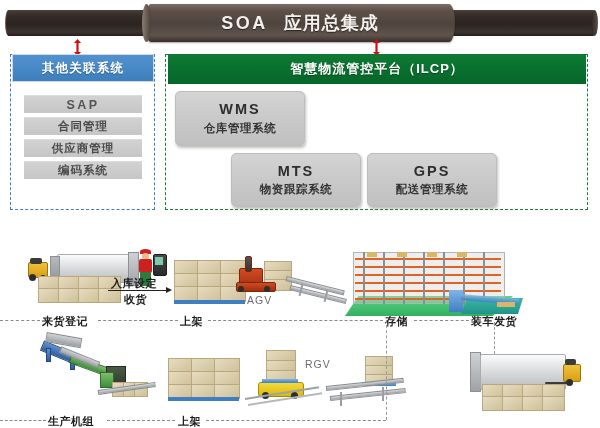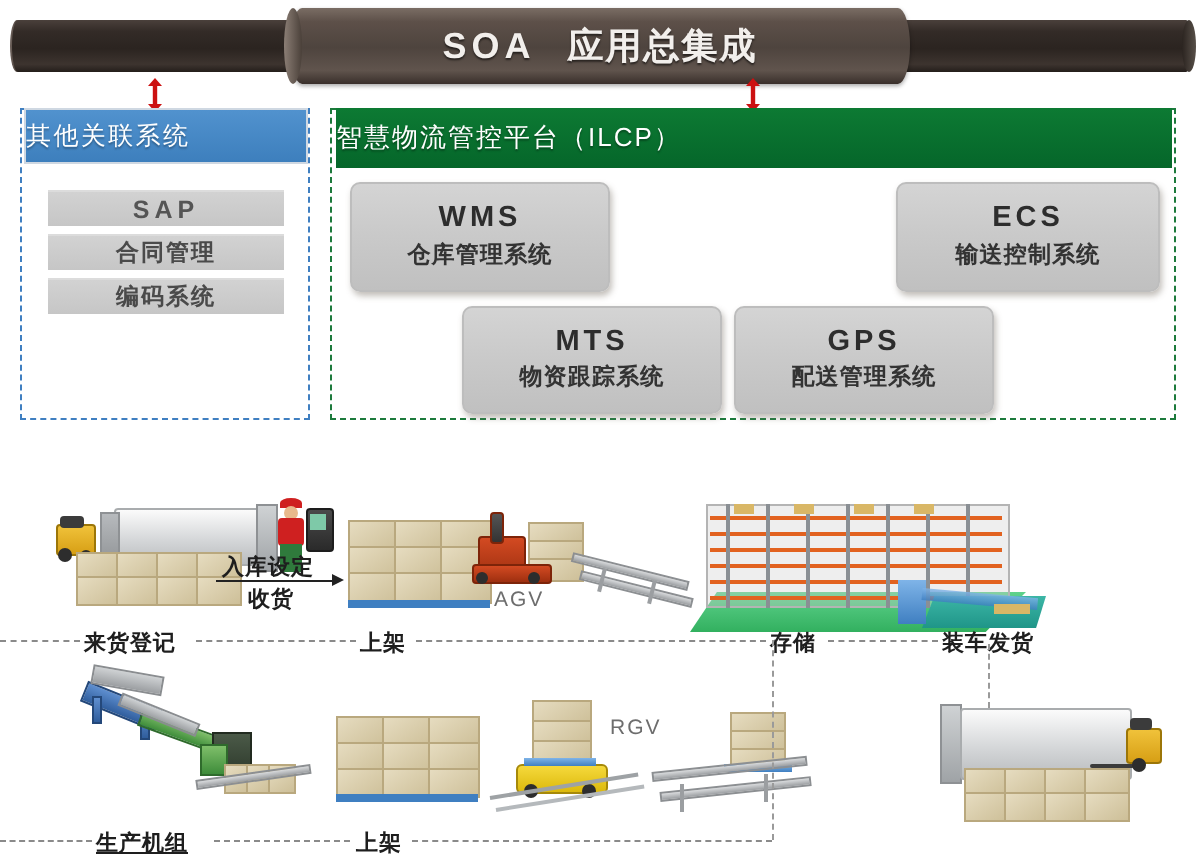--- a/index.html
+++ b/index.html
@@ -63,22 +63,22 @@
     box-sizing:border-box;
   }
   .dash-green{
     left:165px;top:54px;width:423px;height:156px;
     border:1.5px dashed #1c7a3c;
     box-sizing:border-box;
   }
 
   
   .hdr{
-    position:absolute;display:flex;align-items:center;justify-content:flex-start;
-    color:#fff;font-weight:normal;box-sizing:border-box;white-space:nowrap;
+    position:absolute;display:flex;align-items:center;justify-content:center;
+    color:#fff;font-weight:bold;box-sizing:border-box;white-space:nowrap;
   }
   .hdr-blue{
     left:12px;top:54px;width:142px;height:28px;
     background:linear-gradient(to bottom,#5192ce,#3d7fbd);
     border:1px solid #cfd8e2;
     font-size:12.5px;letter-spacing:1.2px;
     text-shadow:0 1px 1px rgba(0,0,0,.3);
   }
   .hdr-green{
     left:168px;top:54px;width:418px;height:30px;
@@ -225,36 +225,35 @@
     <span>其他关联系统</span>
   </div>
   <div class="lcol">
     <div class="lrow sap">
         <span>SAP</span>
       </div>
     <div class="lrow">
         <span>合同管理</span>
       </div>
     <div class="lrow">
+        <span>供应商管理</span>
+      </div>
+    <div class="lrow">
         <span>编码系统</span>
       </div>
   </div>
 
   <div class="dash-box dash-green"></div>
   <div class="hdr hdr-green">
     <span>智慧物流管控平台（ILCP）</span>
   </div>
 
   <div class="card c1">
     <div class="en">WMS</div>
     <div class="cn">仓库管理系统</div>
-  </div>
-  <div class="card c3">
-    <div class="en">ECS</div>
-    <div class="cn">输送控制系统</div>
   </div>
   <div class="card c4">
     <div class="en">MTS</div>
     <div class="cn">物资跟踪系统</div>
   </div>
   <div class="card c5">
     <div class="en">GPS</div>
     <div class="cn">配送管理系统</div>
   </div>
 
@@ -439,21 +438,21 @@
         <div class="box" style="left:40px;top:0;width:21px;height:13px;"></div>
         <div class="box" style="left:60px;top:0;width:21px;height:13px;"></div>
         <div class="box" style="left:0;top:12px;width:21px;height:13px;"></div>
         <div class="box" style="left:20px;top:12px;width:21px;height:13px;"></div>
         <div class="box" style="left:40px;top:12px;width:21px;height:13px;"></div>
         <div class="box" style="left:60px;top:12px;width:21px;height:13px;"></div>
       </div>
     </div>
 
     <div class="dline" style="left:0px;top:188px;width:46px;"></div>
-    <div class="ill-label" style="left:48px;top:182px;text-decoration:underline;">生产机组</div>
+    <div class="ill-label" style="left:48px;top:182px;">生产机组</div>
     <div class="dline" style="left:107px;top:188px;width:68px;"></div>
     <div class="ill-label" style="left:178px;top:182px;">上架</div>
     <div class="dline" style="left:206px;top:188px;width:180px;"></div>
 
     <div class="vline" style="left:386px;top:88px;height:100px;"></div>
     <div class="vline" style="left:494px;top:90px;height:32px;"></div>
 
   </div>
 </div>
 

